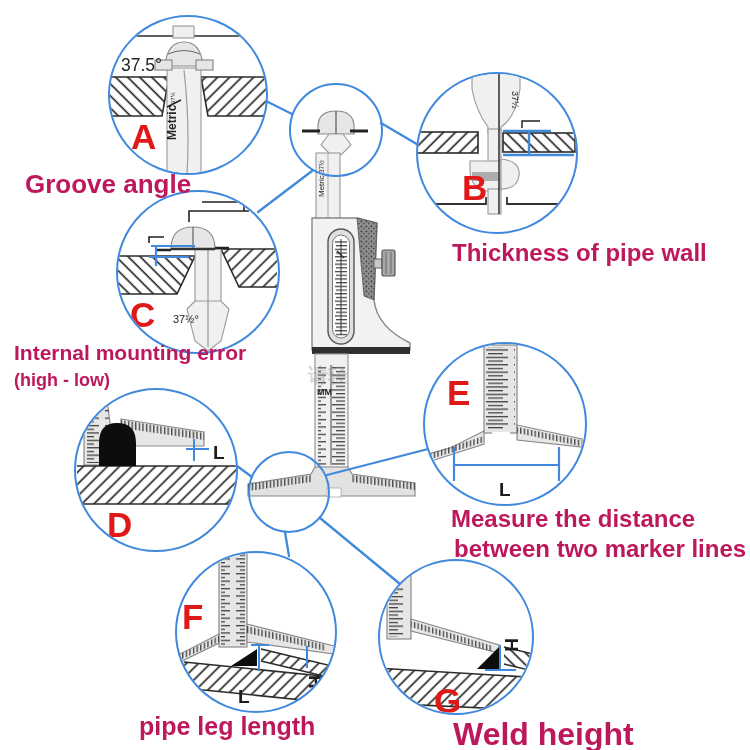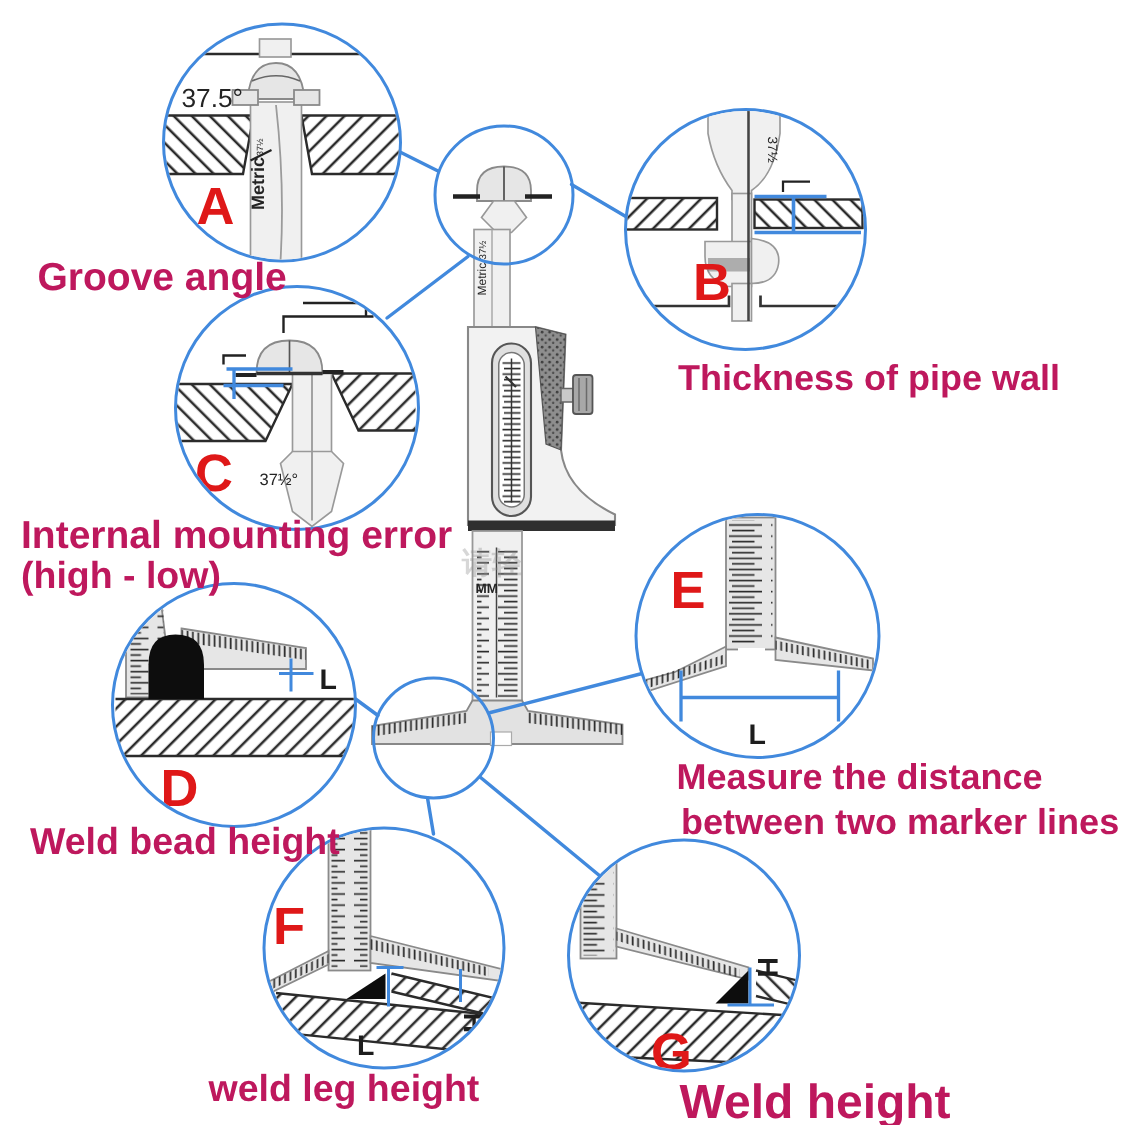--- a/index.html
+++ b/index.html
@@ -204,22 +204,22 @@
       </g>
       <g>
         <line x1="36" y1="57" x2="80" y2="57" class="blue" stroke-width="2.2"></line>
         <line x1="34" y1="68" x2="74" y2="68" class="blue" stroke-width="2.2"></line>
         <line x1="41" y1="57" x2="41" y2="77" class="blue" stroke-width="2.2"></line>
       </g>
       <text class="ann" font-size="11" x="58" y="134">37½°</text>
       <text class="cl" font-size="34" x="15" y="138">C</text>
     </svg>
   </div>
-  <div class="cap" style="left:14px;top:341px;font-size:26px;text-align:right;">Internal mounting error</div>
-  <div class="cap" style="left:14px;top:370px;font-size:25px;">(high - low)</div>
+  <div class="cap" style="left:14px;top:341px;font-size:21px;text-align:right;">Internal mounting error</div>
+  <div class="cap" style="left:14px;top:370px;font-size:18px;">(high - low)</div>
 
   <div class="circ" style="left:74px;top:388px;width:164px;height:164px;">
     <svg width="164" height="164" viewBox="0 0 164 164">
       <defs>
         <pattern id="dF" width="8.5" height="8.5" patternUnits="userSpaceOnUse" patternTransform="rotate(45)">
           <line x1="4" y1="0" x2="4" y2="8.5" stroke="#2b2b2b" stroke-width="1.7"></line>
           </pattern>
         <pattern id="dT" width="3.6" height="30" patternUnits="userSpaceOnUse">
           <line x1="1.6" y1="0" x2="1.6" y2="30" stroke="#2a2a2a" stroke-width="1.15"></line>
           </pattern>
@@ -239,21 +239,20 @@
         <line x1="113" y1="62" x2="136" y2="62" class="blue" stroke-width="2"></line>
       </g>
       <polygon points="4,79 163,79 163,117 4,117" fill="url(#dF)"></polygon>
       <line x1="4" y1="79" x2="163" y2="79" class="edge"></line>
       <line x1="4" y1="117" x2="163" y2="117" class="edge"></line>
       <path d="M26,79 L26,56 Q26,36 44,36 Q63,36 63,56 L63,79 Z" fill="#0d0d0d"></path>
       <text class="dim" x="140" y="72">L</text>
       <text class="cl" x="34" y="150">D</text>
     </svg>
   </div>
-  <div class="cap" style="left:20px;top:547px;font-size:25px;">Weld bead height</div>
 
   <div class="circ" style="left:423px;top:342px;width:164px;height:164px;">
     <svg width="164" height="164" viewBox="0 0 164 164">
       <defs>
         <pattern id="eT" width="3.6" height="30" patternUnits="userSpaceOnUse">
           <line x1="1.6" y1="0" x2="1.6" y2="30" stroke="#2a2a2a" stroke-width="1.15"></line>
           </pattern>
         <pattern id="eH" width="30" height="7.4" patternUnits="userSpaceOnUse">
           <line x1="2" y1="1.6" x2="26" y2="1.6" stroke="#2a2a2a" stroke-width="1.15"></line>
           <line x1="6" y1="5.3" x2="21" y2="5.3" stroke="#2a2a2a" stroke-width="1.1"></line>
@@ -310,21 +309,21 @@
       <g>
         <line x1="85" y1="96" x2="85" y2="121" class="blue" stroke-width="2"></line>
         <line x1="77" y1="95" x2="95" y2="95" class="blue" stroke-width="2"></line>
         <line x1="133" y1="96" x2="133" y2="118" class="blue" stroke-width="2"></line>
       </g>
       <text class="dim" x="64" y="153">L</text>
       <text class="dim" font-size="15" transform="rotate(90 135 125)" x="135" y="125">H</text>
       <text class="cl" x="8" y="79">F</text>
     </svg>
   </div>
-  <div class="cap" style="left:139px;top:712px;font-size:25px;">weld leg height</div>
+  <div class="cap" style="left:139px;top:712px;font-size:25px;">pipe leg length</div>
 
   <div class="circ" style="left:378px;top:559px;width:156px;height:156px;">
     <svg width="156" height="156" viewBox="0 0 156 156">
       <defs>
         <pattern id="gF" width="8.5" height="8.5" patternUnits="userSpaceOnUse" patternTransform="rotate(45)">
           <line x1="4" y1="0" x2="4" y2="8.5" stroke="#2b2b2b" stroke-width="1.7"></line>
           </pattern>
         <pattern id="gB" width="8.5" height="8.5" patternUnits="userSpaceOnUse" patternTransform="rotate(-45)">
           <line x1="4" y1="0" x2="4" y2="8.5" stroke="#2b2b2b" stroke-width="1.7"></line>
           </pattern>

